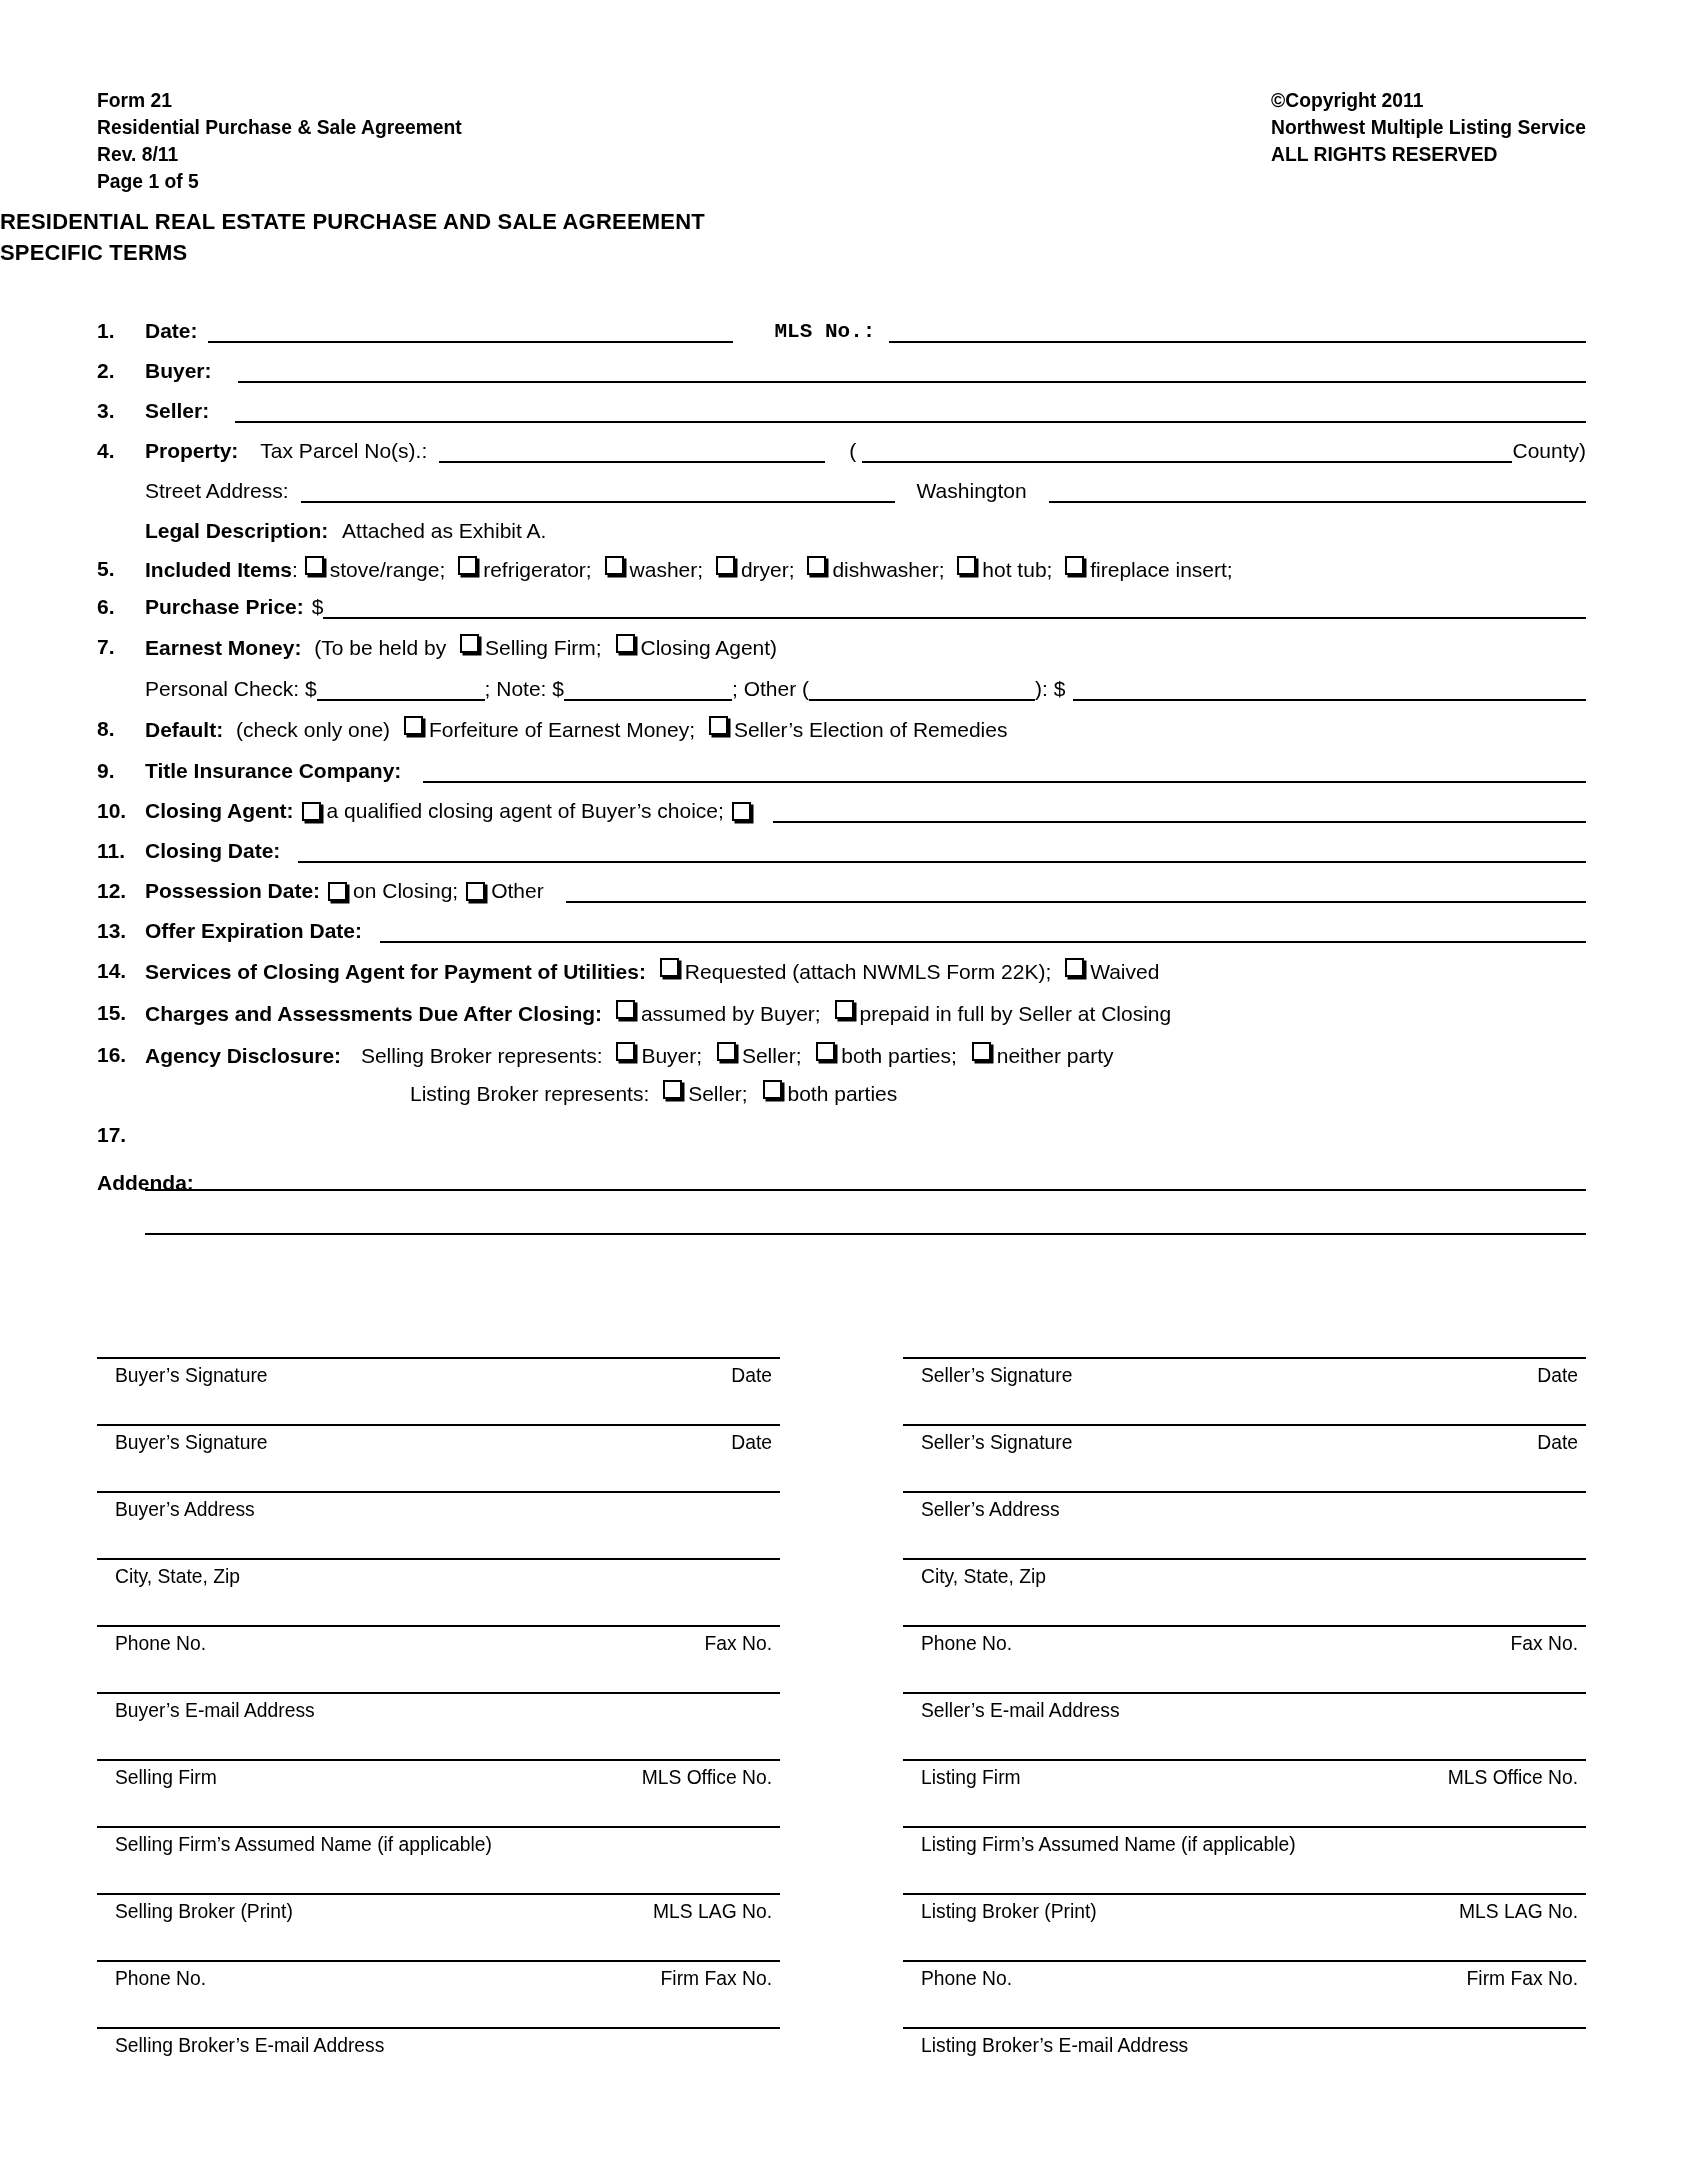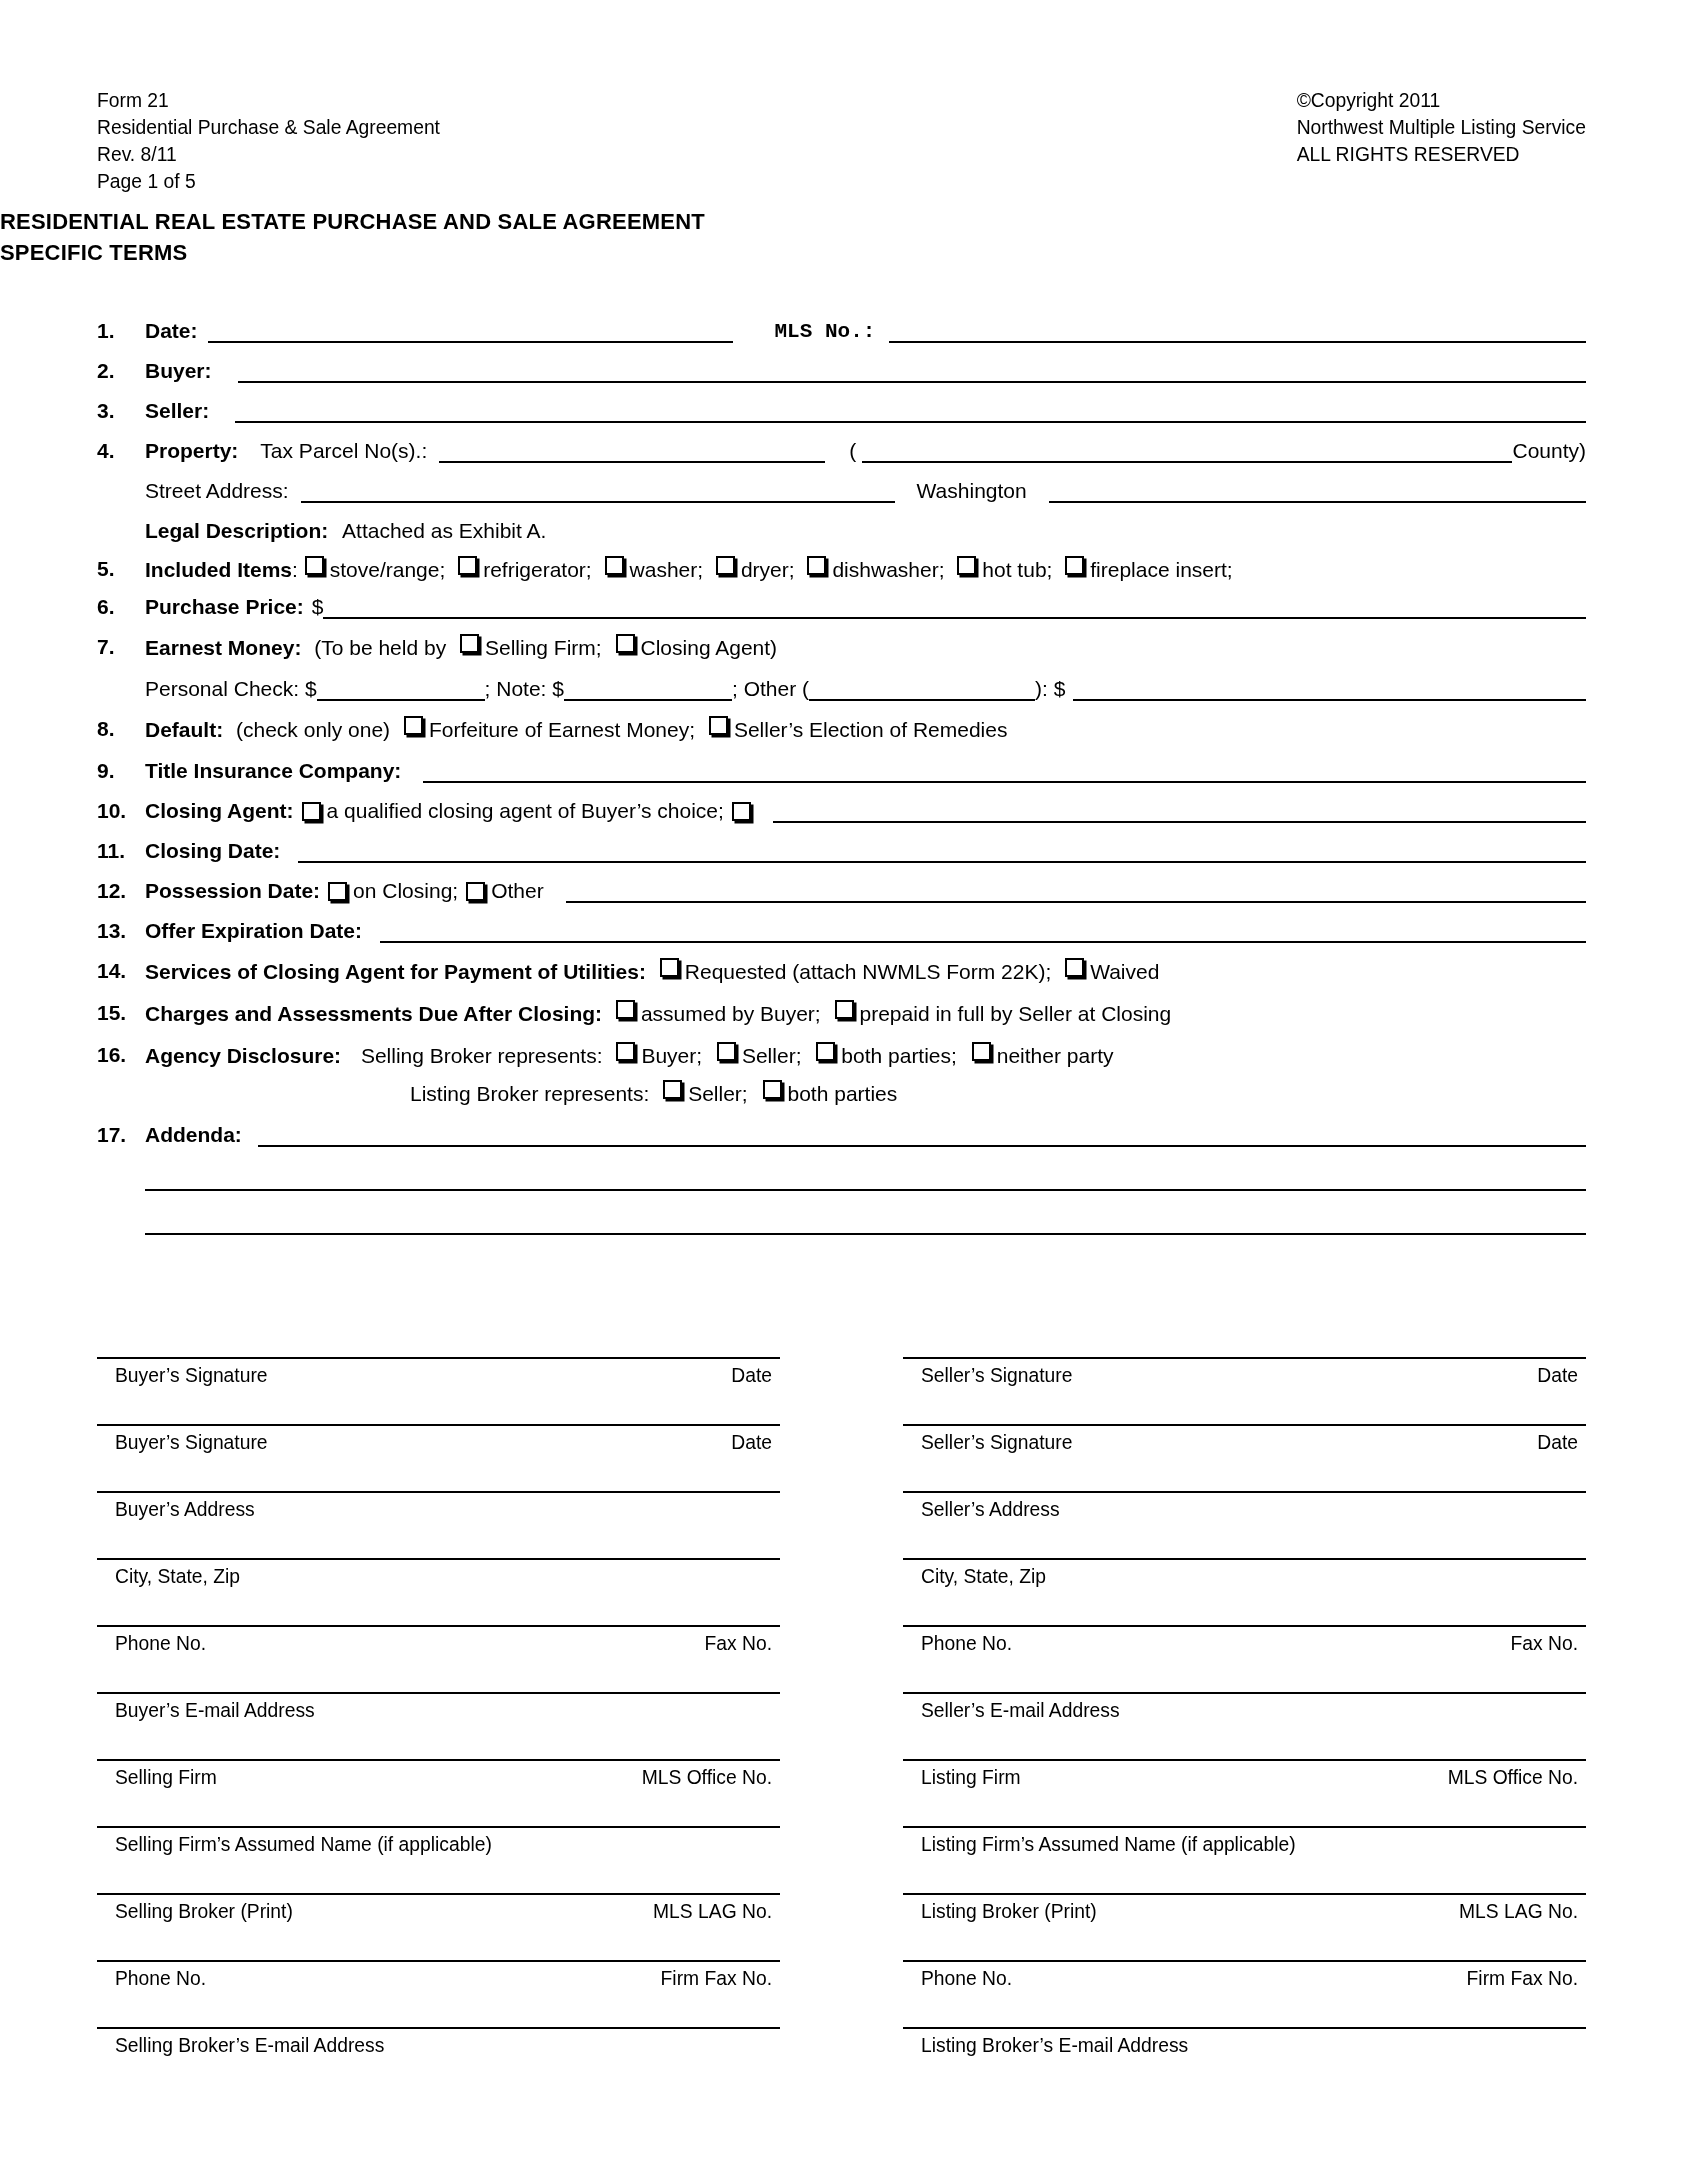--- a/index.html
+++ b/index.html
@@ -28,20 +28,21 @@
   .header {
     position: absolute;
     left: 97px;
     top: 87px;
     right: 97px;
     display: flex;
     justify-content: space-between;
     align-items: flex-start;
     font-size: 19.3px;
     line-height: 27px;
+    font-weight: bold;
   }
   .header-left div, .header-right div { white-space: nowrap; }
   .header-right { }
 
   
   .title-block {
     position: absolute;
     left: 0;
     top: 206px;
     width: 1683px;
@@ -365,21 +366,21 @@
 
     <div class="item" style="height:42px;">
       <div class="num"></div>
       <div class="item-body" style="padding-left:265px;">
         <span>Listing Broker represents:</span>
         <span class="cb" style="margin-left:8px;"></span><span>Seller;</span>
         <span class="cb" style="margin-left:9px;"></span><span>both parties</span>
       </div>
     </div>
 
-    <div class="item" style="height:44px;">
+    <div class="item" style="height:44px;flex-direction:column;">
       <div class="num">17.</div>
       <div class="item-body">
         <div class="row-line">
           <span class="lbl">Addenda:</span>
           <span class="ln grow" style="margin-left:16px;"></span>
         </div>
       </div>
     </div>
 
     <div class="item" style="height:44px;">

